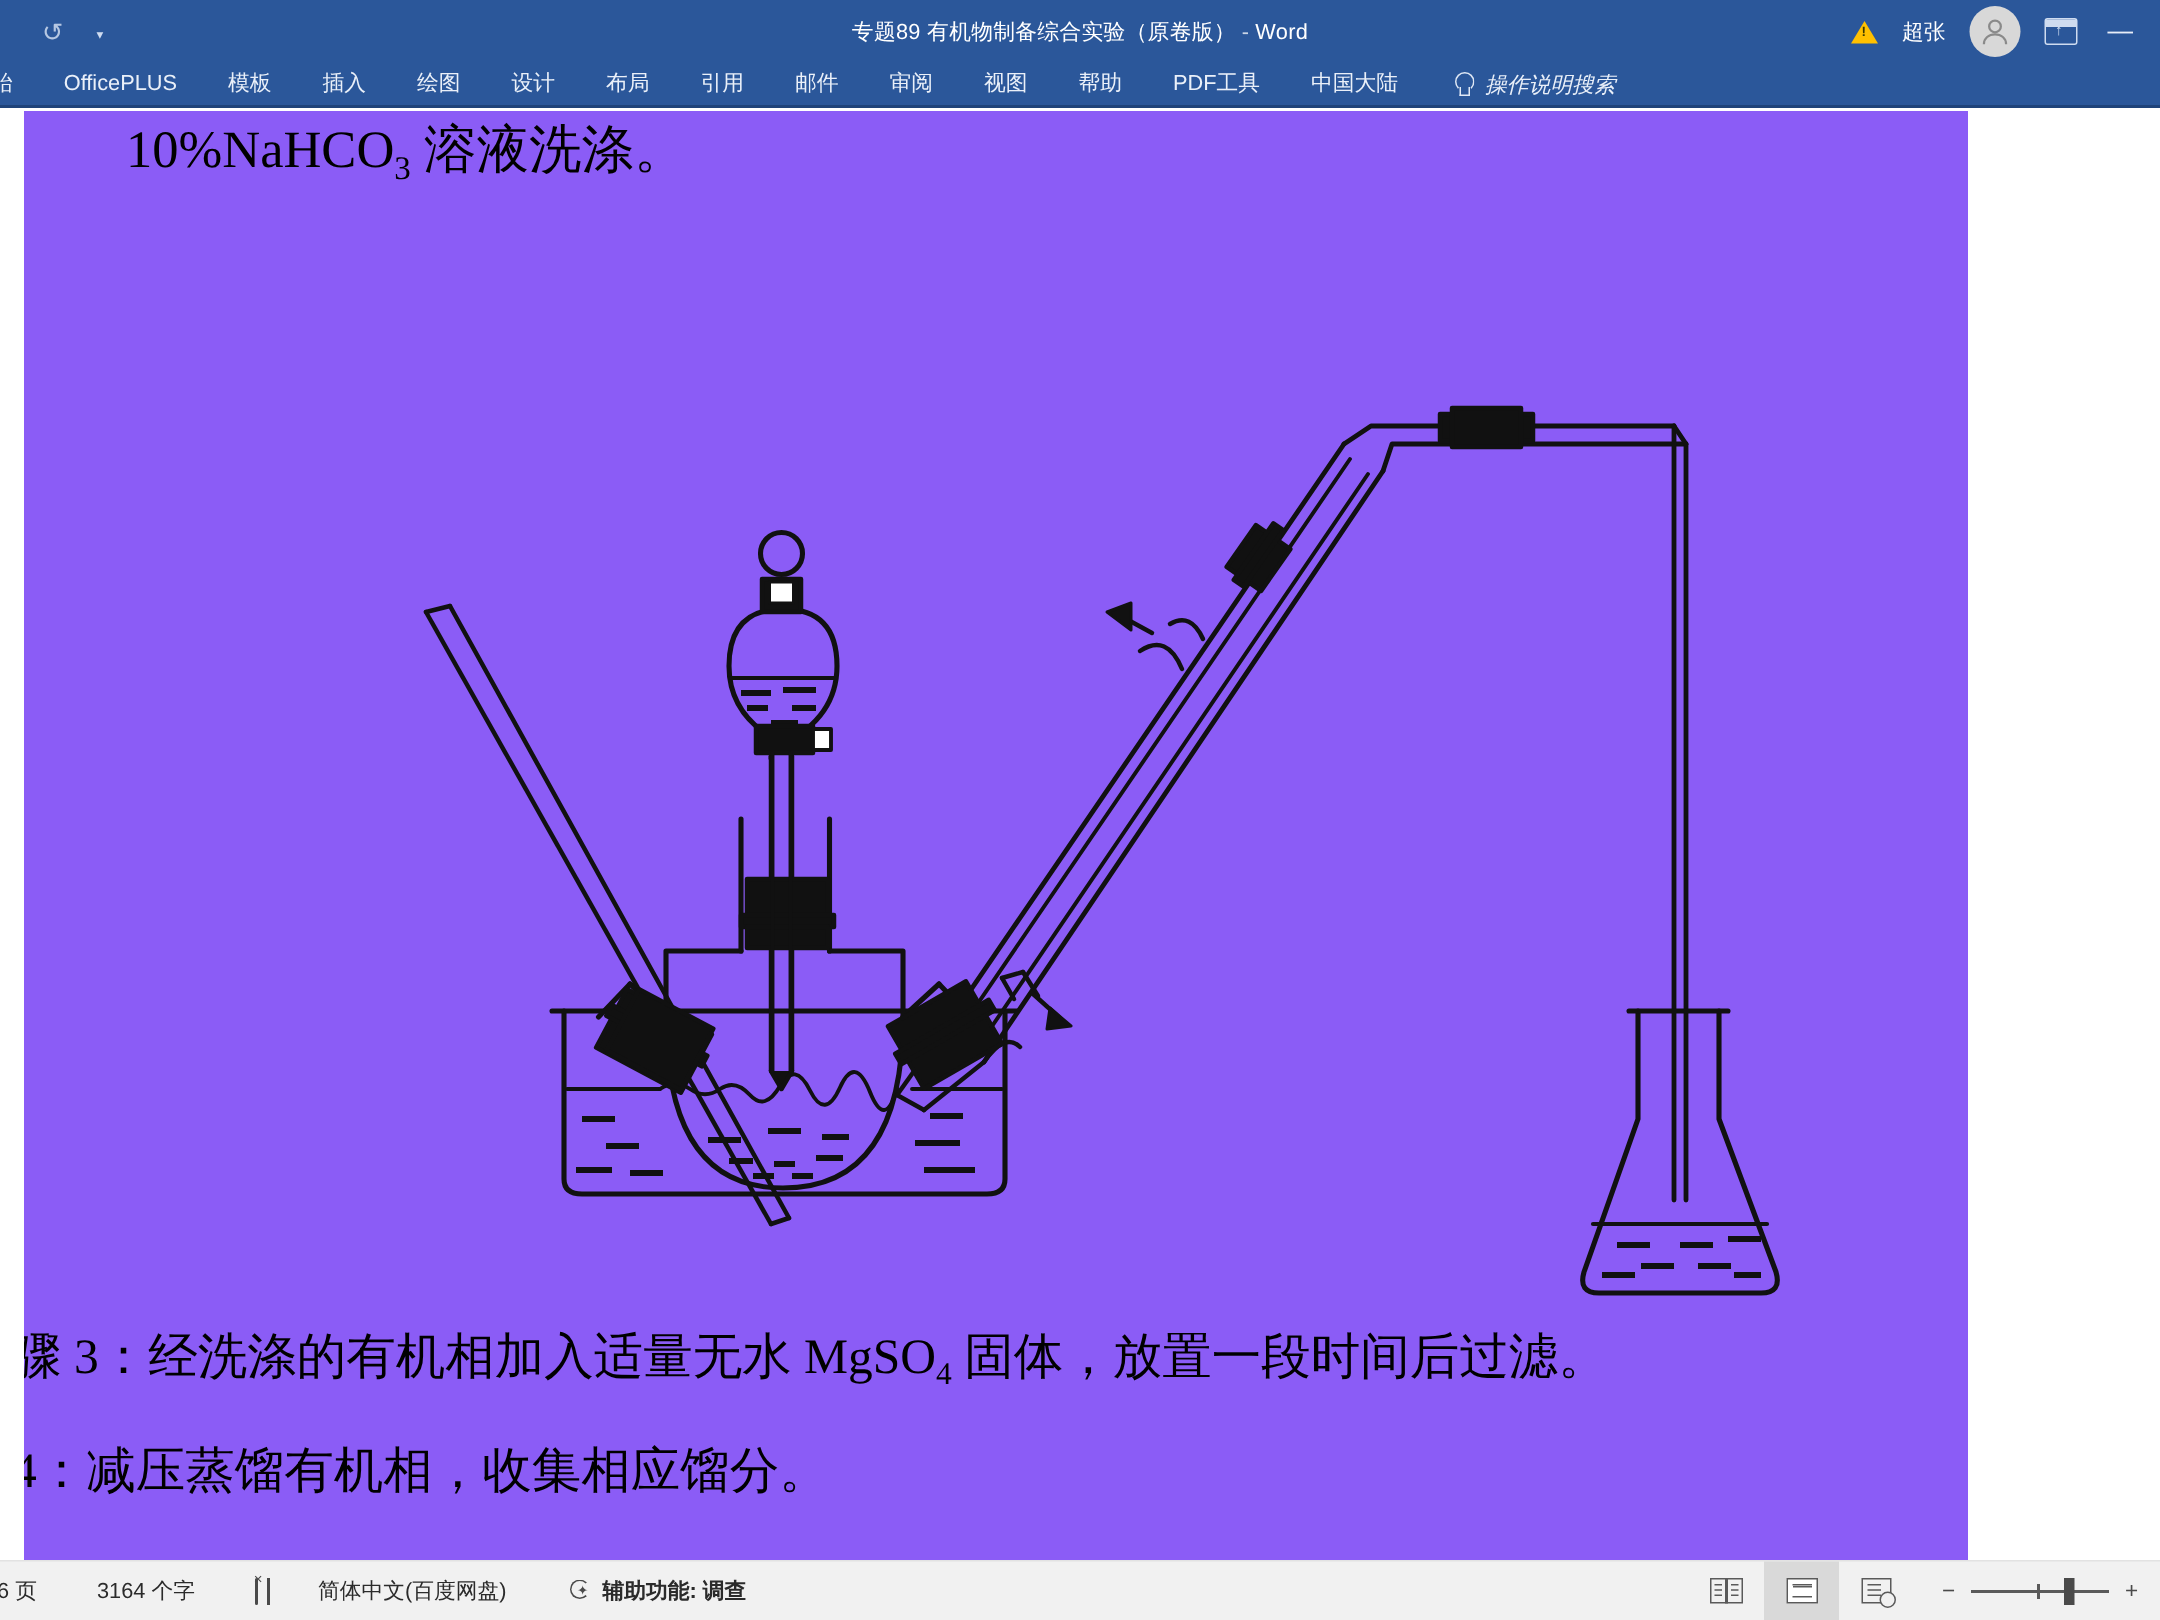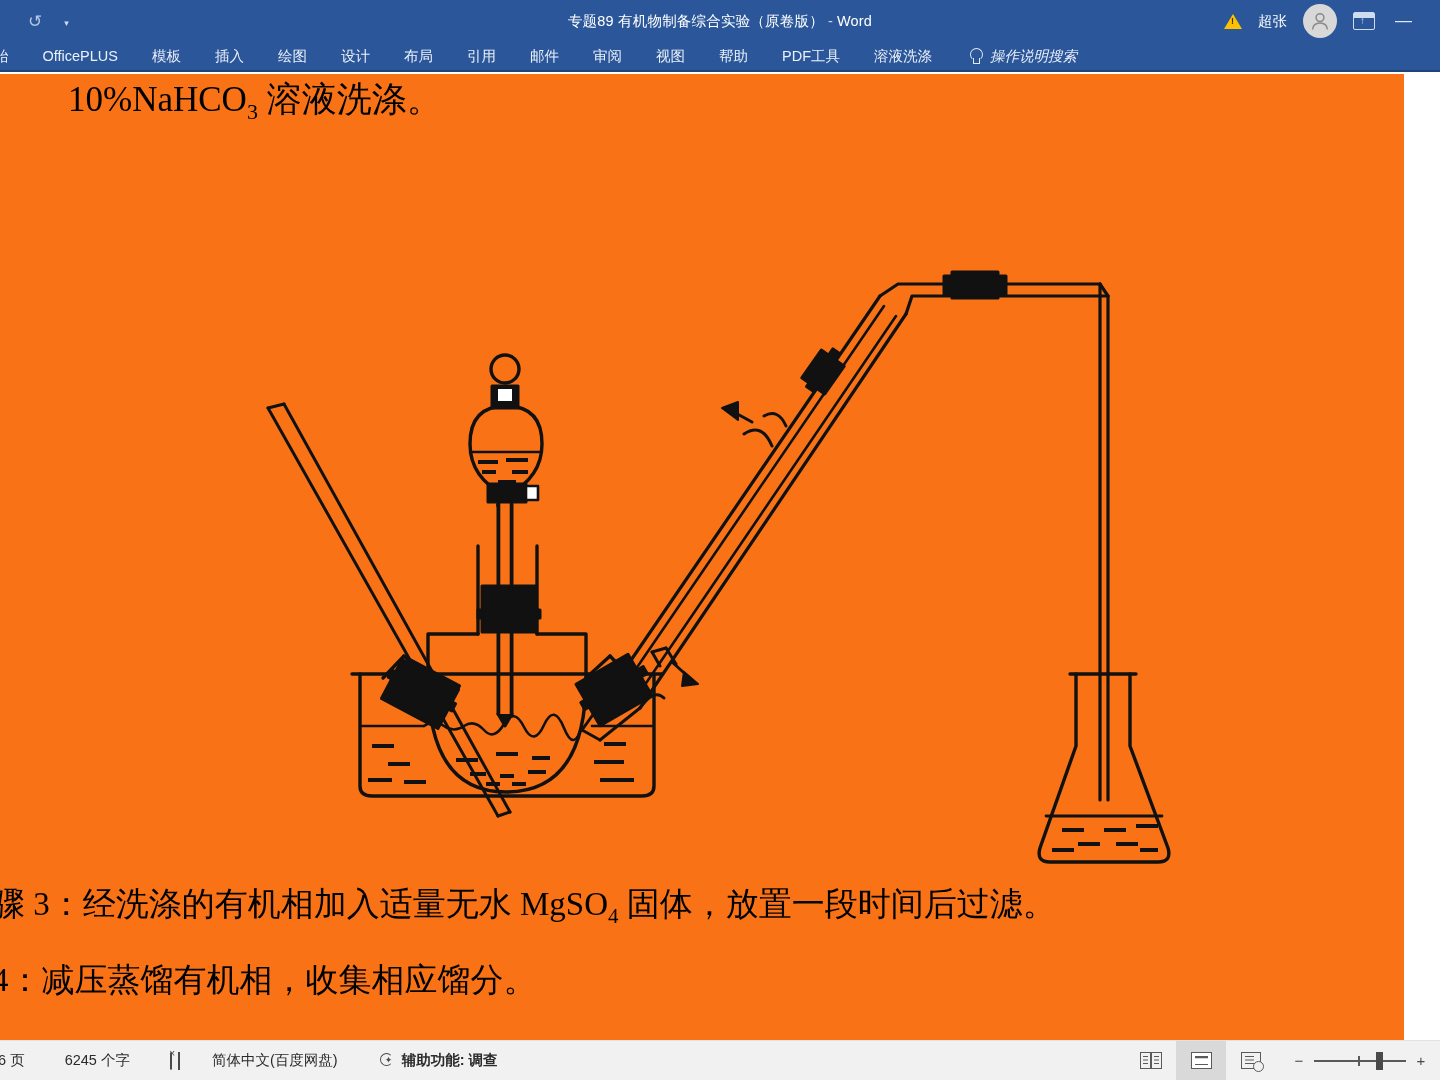--- a/index.html
+++ b/index.html
@@ -35,21 +35,21 @@
     text-align: center;
     color: #ffffff;
     font-size: 14.5px;
     letter-spacing: .2px;
     pointer-events: none;
   }
   .title-center .sep { opacity: .75; margin: 0 4px; }
   .title-right {
     position: absolute; right: 0; top: 0; height: 100%;
     display: flex; align-items: center; gap: 16px;
-    padding-right: 24px;
+    padding-right: 14px;
   }
   .warn-tri {
     width: 0; height: 0;
     border-left: 9px solid transparent;
     border-right: 9px solid transparent;
     border-bottom: 15px solid #ffc000;
     position: relative;
   }
   .warn-tri::after {
     content: "!";
@@ -112,23 +112,23 @@
   .bulb::after {
     content:""; position:absolute; bottom:1px; left:4px;
     width:5px; height:5px;
     border-left:1.5px solid #dfe8f5; border-right:1.5px solid #dfe8f5;
     border-bottom:1.5px solid #dfe8f5;
   }
   .tell-me-text { color:#eaf0f9; font-size:14.5px; }
 
   
   .docarea {
-    position: absolute; top: 74px; left: 0;
-    width: 1404px; height: 966px;
-    background: #f97316;
+    position: absolute; top: 74px; left: 16px;
+    width: 1296px; height: 966px;
+    background: #8b5cf6;
     overflow: hidden;
   }
   .doc-text {
     font-family: "Liberation Serif", serif;
     color: #000;
     white-space: nowrap;
   }
   .line-top {
     position: absolute; left: 68px; top: 2px;
     font-size: 35px;
@@ -292,21 +292,21 @@
   <span class="tab">插入</span>
   <span class="tab">绘图</span>
   <span class="tab">设计</span>
   <span class="tab">布局</span>
   <span class="tab">引用</span>
   <span class="tab">邮件</span>
   <span class="tab">审阅</span>
   <span class="tab">视图</span>
   <span class="tab">帮助</span>
   <span class="tab">PDF工具</span>
-  <span class="tab">溶液洗涤</span>
+  <span class="tab">中国大陆</span>
   <span class="tell-me">
     <span class="bulb"></span>
     <span class="tell-me-text">操作说明搜索</span>
   </span>
 </div>
 
 <div class="docarea">
 
   <div class="doc-text line-top"><span>10%NaHCO</span><sub>3</sub><span> 溶液洗涤。</span></div>
 
@@ -455,21 +455,21 @@
   </svg>
 
   <div class="doc-text line-b1"><span>骤 3：经洗涤的有机相加入适量无水 MgSO</span><sub>4</sub><span> 固体，放置一段时间后过滤。</span></div>
 
   <div class="doc-text line-b2">4：减压蒸馏有机相，收集相应馏分。</div>
 </div>
 
 <div class="statusbar">
   <div class="sb-left">
     <span class="sb-item pages">16 页</span>
-    <span class="sb-item">6245 个字</span>
+    <span class="sb-item">3164 个字</span>
     <span class="sb-item"><span class="proof-icon"></span></span>
     <span class="sb-item">简体中文(百度网盘)</span>
     <span class="acc-wrap">
       <span class="acc-icon"></span>
       <span class="acc-text">辅助功能: 调查</span>
     </span>
   </div>
 
   <div class="sb-right">
     <span class="viewbtn">

